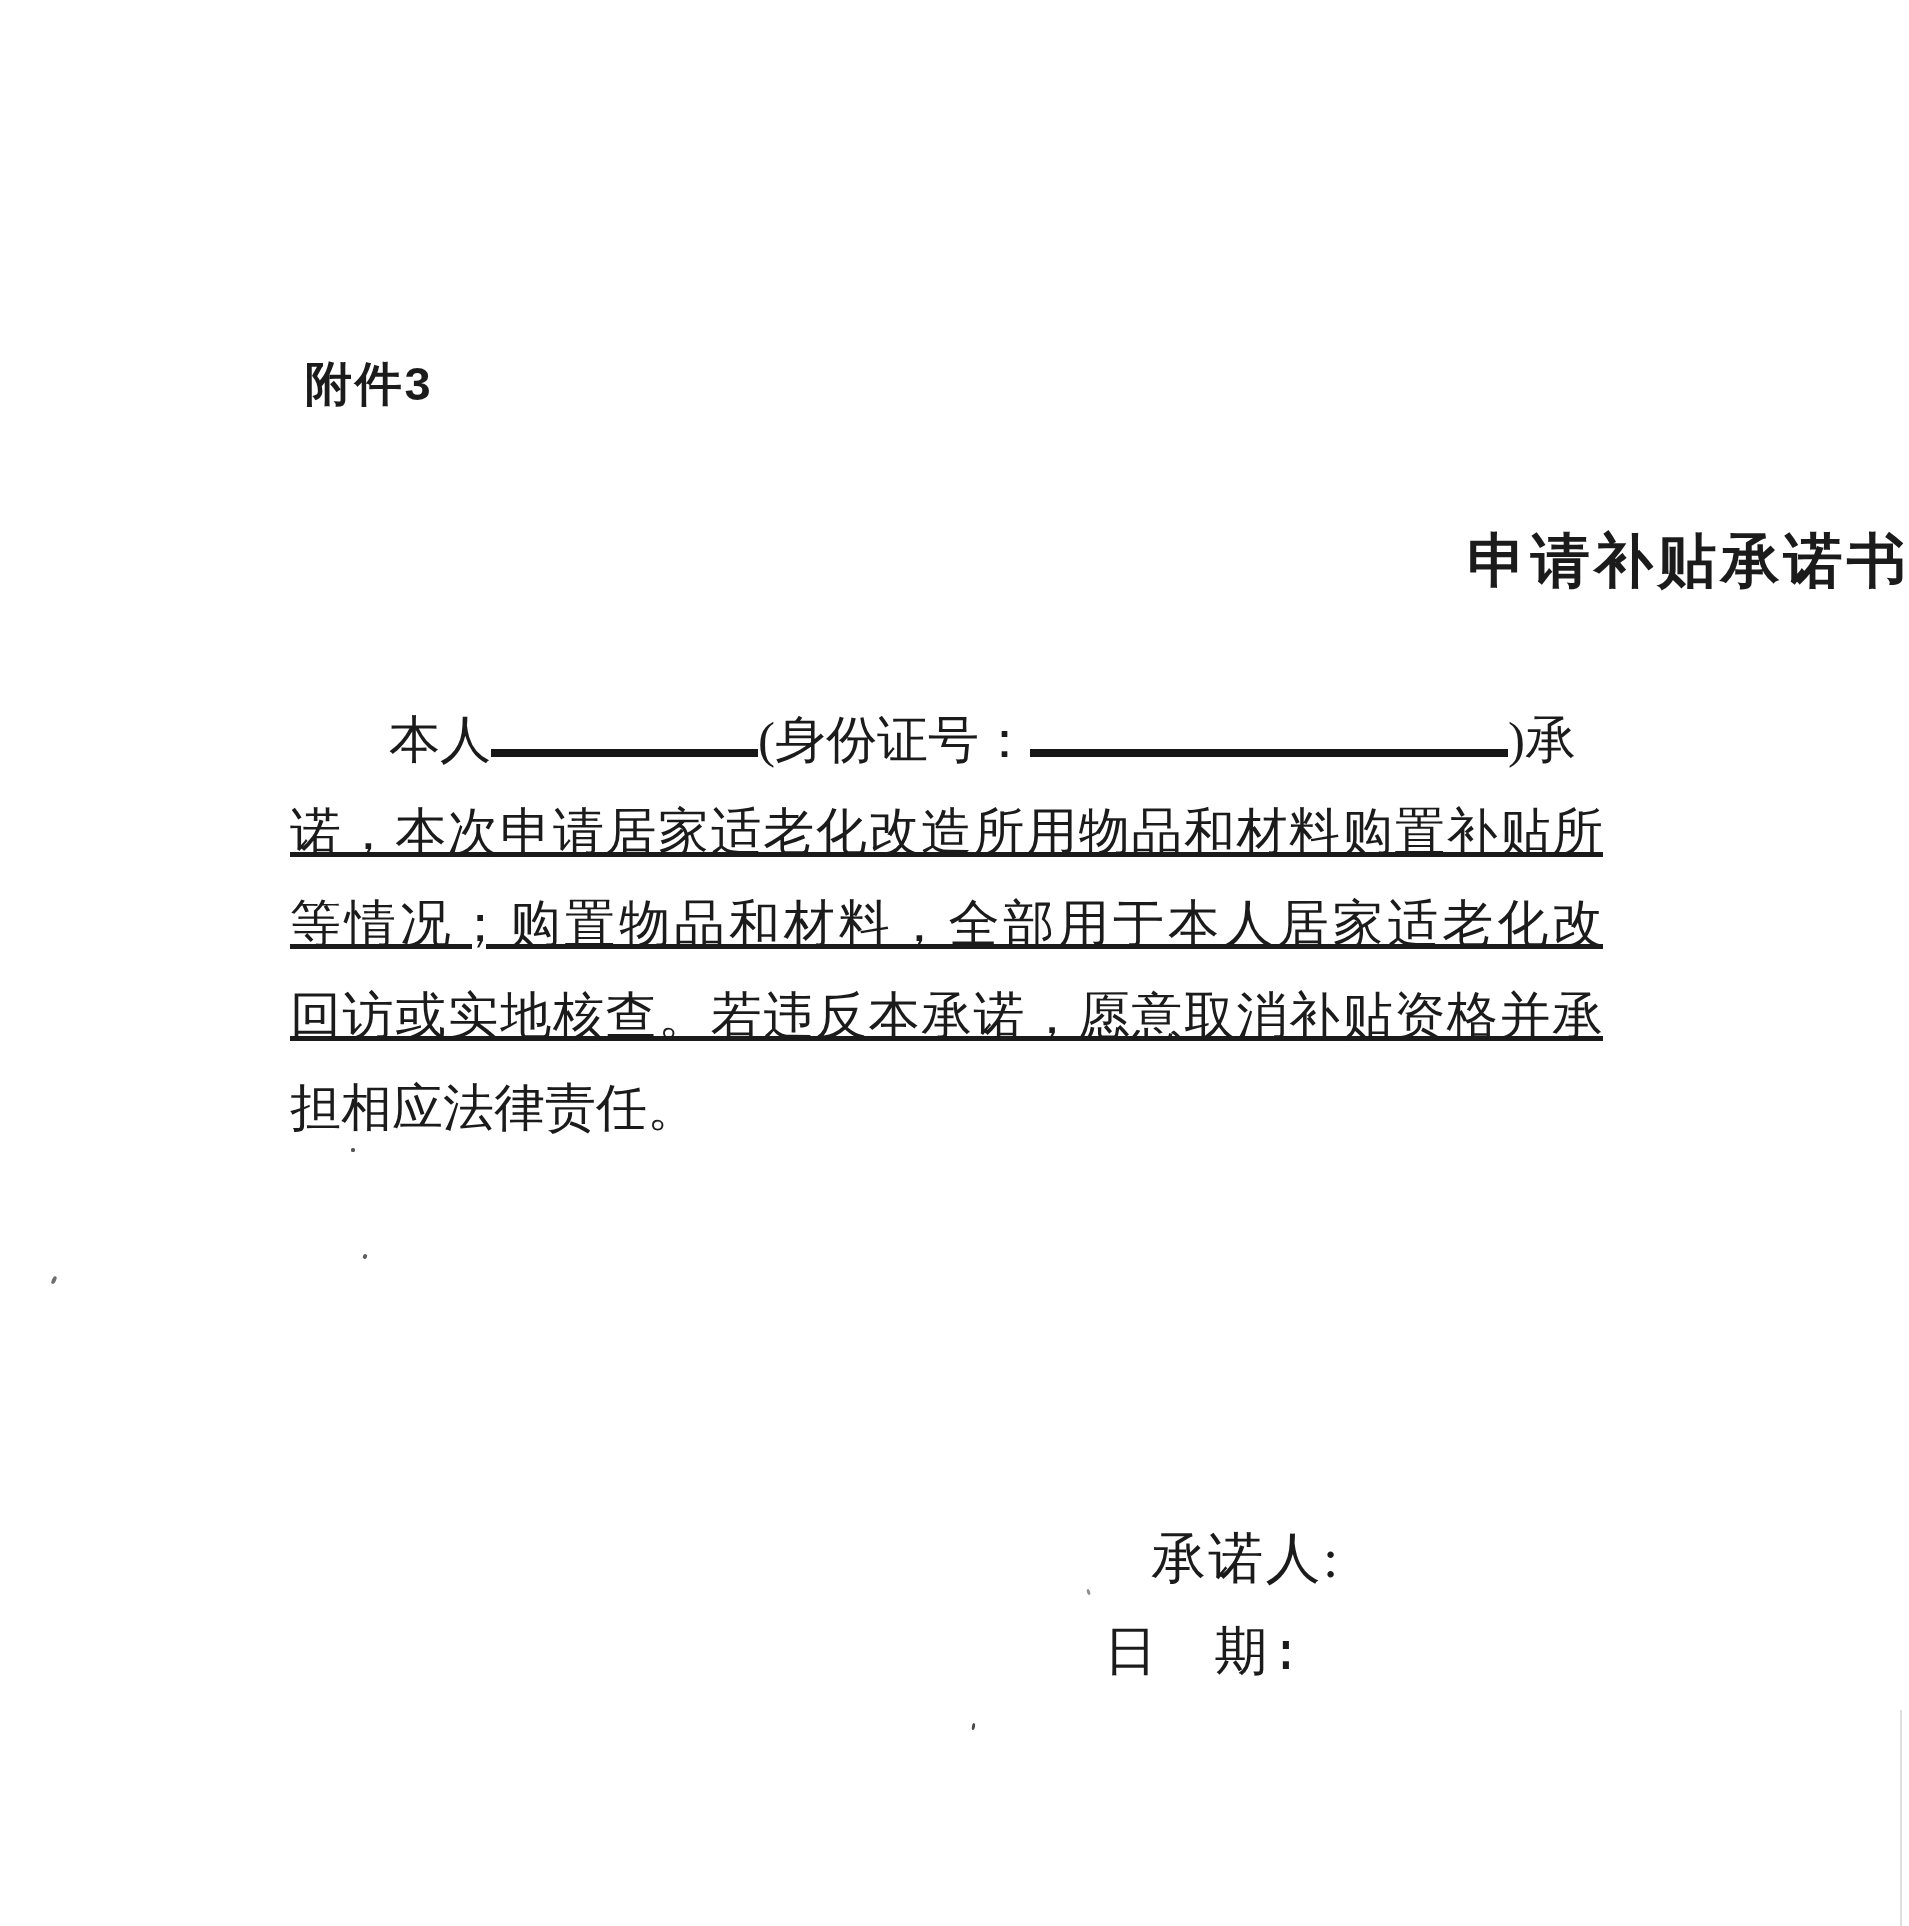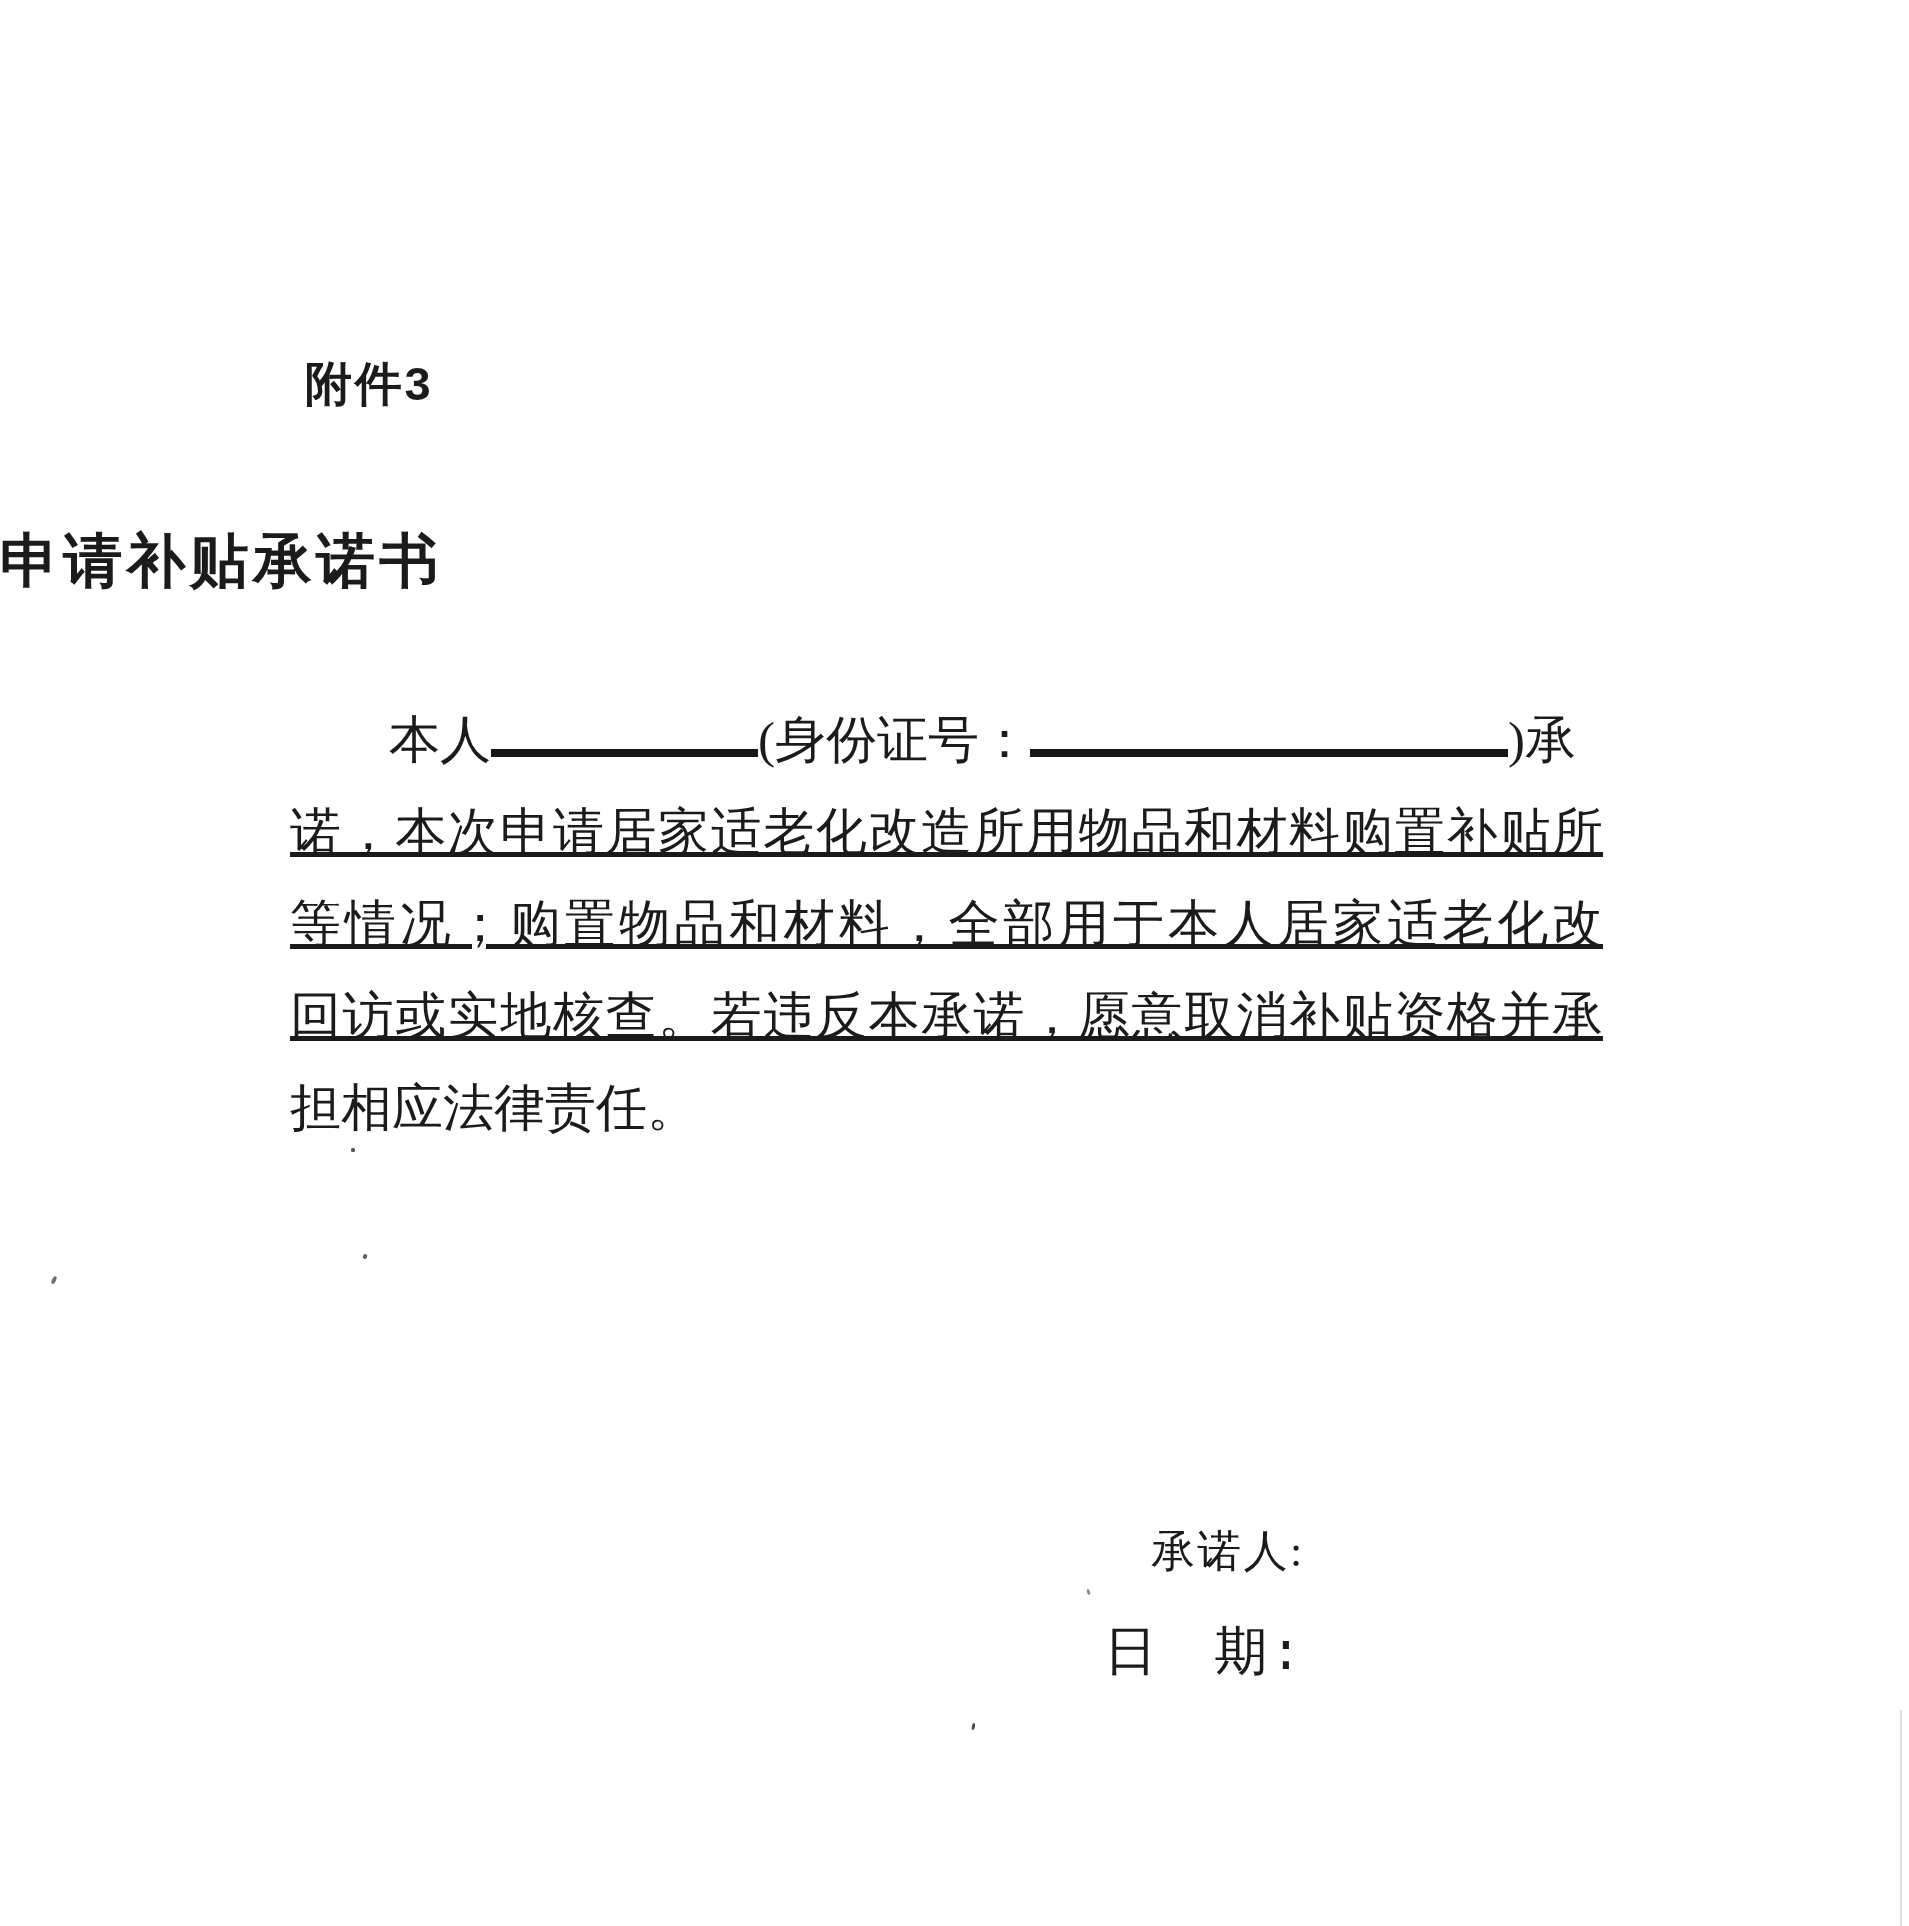--- a/index.html
+++ b/index.html
@@ -15,21 +15,21 @@
 
   .attachment-label {
     left:305px; top:353px;
     font-size:47px; font-weight:700;
     font-family:"Liberation Sans","DejaVu Sans",sans-serif;
     letter-spacing:2.7px;
   }
 
   .doc-title {
     left:0; right:0; top:522px;
-    text-align:left;
+    text-align:right;
     font-size:59px; font-weight:700;
     letter-spacing:4.2px;
   }
 
   .body-block {
     left:290px; top:694px;
     width:1313px;
     font-size:51px;
     line-height:92px;
   }
@@ -42,21 +42,21 @@
   }
   .line1 { white-space:nowrap; }
   .indent2 { display:inline-block; width:99px; }
   .blank {
     display:inline-block;
     border-bottom:8px solid #161616;
   }
   .blank-name { width:267px; }
   .blank-id   { width:478px; }
 
-  .sig-promisor { left:1151px; top:1522px; font-size:44px; letter-spacing:2.3px; }
+  .sig-promisor { left:1151px; top:1522px; font-size:55px; letter-spacing:2.3px; }
   .sig-date     { left:1104px; top:1616px; font-size:53px; letter-spacing:2.3px;font-family:Liberation Mono, monospace; }
 
   
   .spk { position:absolute; border-radius:45%; }
   .scan-edge {
     position:absolute;
     left:1900px; top:1710px;
     width:1.9px; height:632px;
     background:#cdcdcd; opacity:.65;
   }

